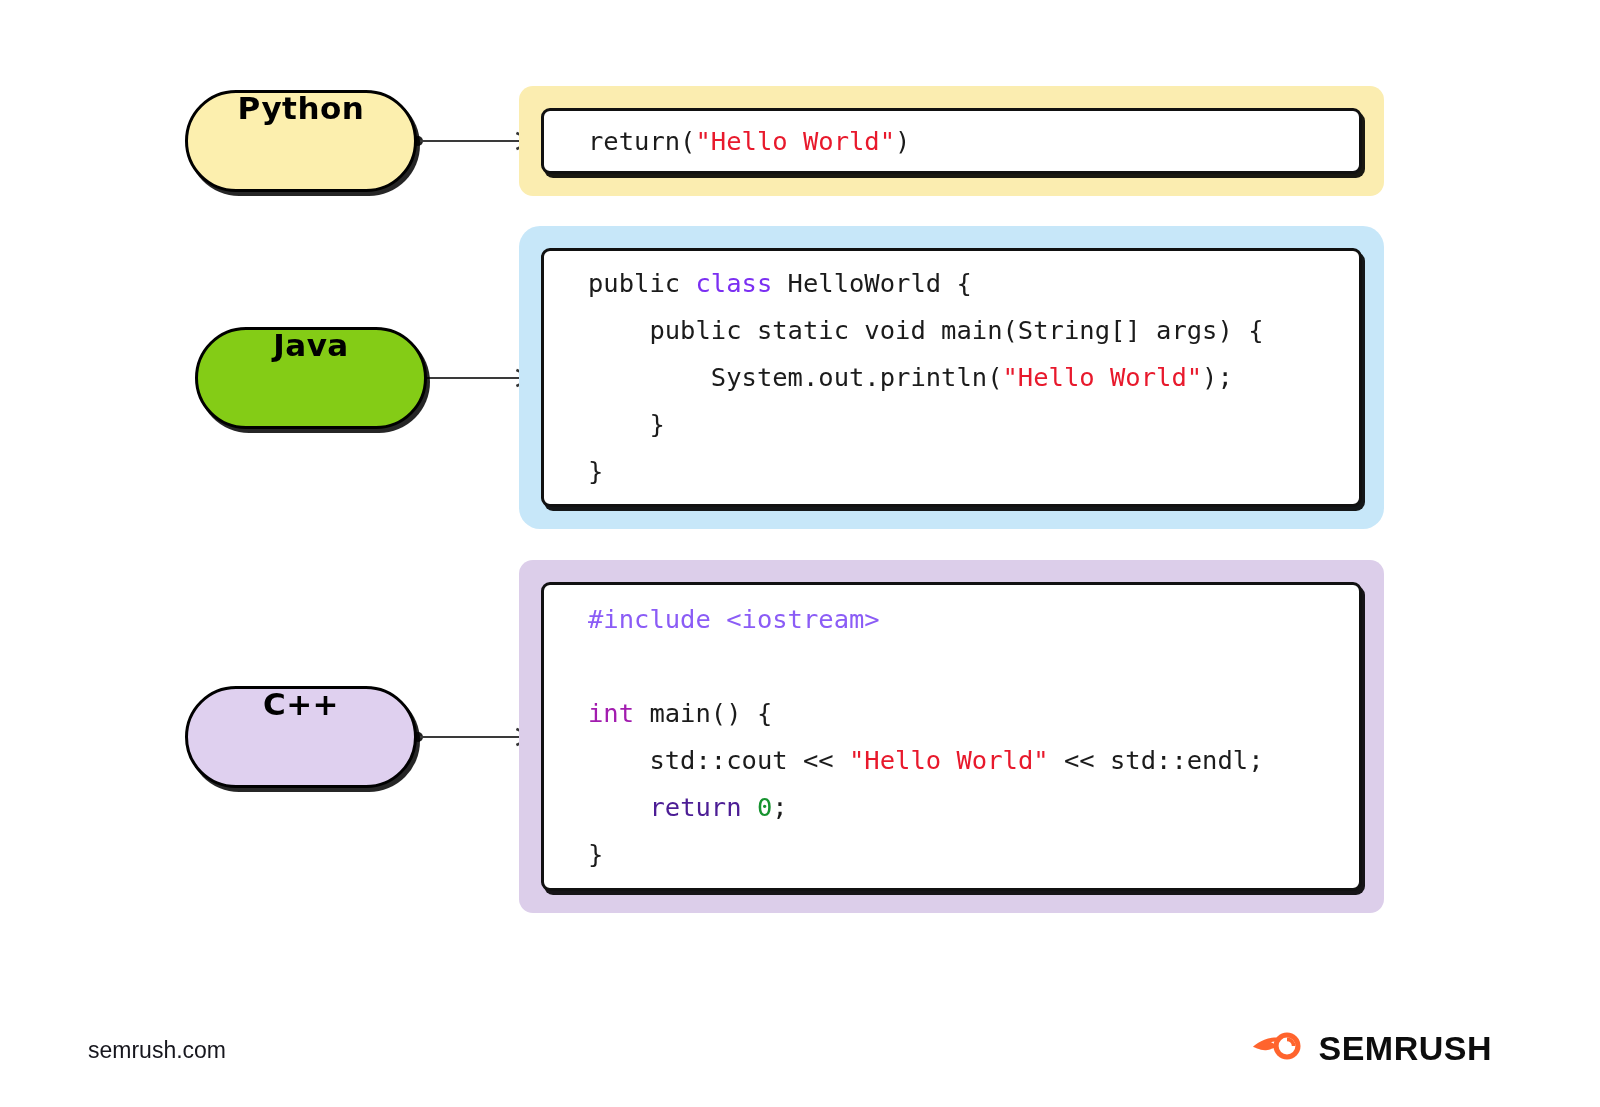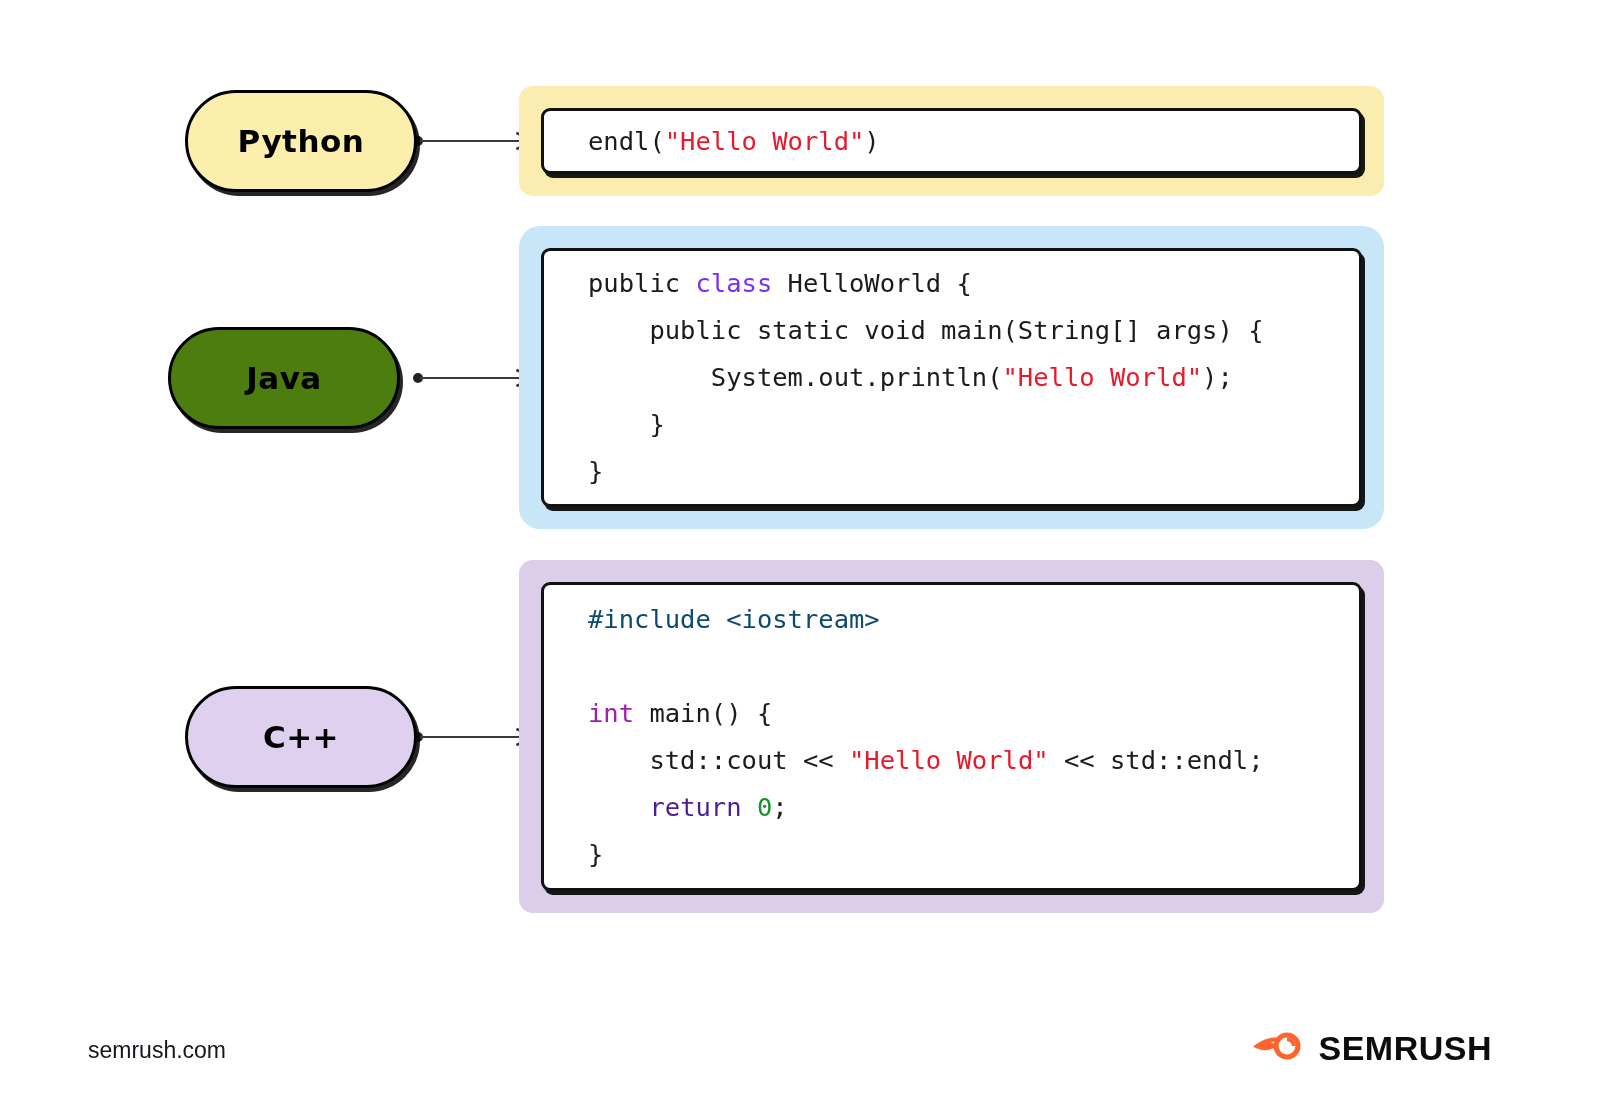--- a/index.html
+++ b/index.html
@@ -27,21 +27,21 @@
 
   
   .pill {
     position: absolute;
     width: 232px;
     height: 102px;
     border: 3px solid #000000;
     border-radius: 51px;
     box-sizing: border-box;
     display: flex;
-    align-items: center;
+    align-items: flex-start;
     justify-content: center;
     box-shadow: 3px 4px 0 rgba(0,0,0,0.85);
   }
   .pill-label {
     font-family: "DejaVu Sans", sans-serif;
     font-weight: bold;
     font-size: 31px;
     color: #000000;
     letter-spacing: 0.5px;
     line-height: 1;
@@ -86,21 +86,21 @@
     white-space: pre;
     letter-spacing: 0px;
   }
   .code .ln { display: block; min-height: 47px; }
 
   
   .t-str  { color: #e8192c; }
   .t-kw-purple { color: #7b2ff2; }
   .t-kw-blue   { color: #a21caf; }
   .t-kw-mag    { color: #4c1d95; }
-  .t-green     { color: #0c4a6e; }
+  .t-green     { color: #8b5cf6; }
   .t-num-green { color: #16932f; }
 
   
   #footer {
     position: absolute;
     left: 0;
     top: 1007px;
     width: 1600px;
     height: 100px;
   }
@@ -155,25 +155,25 @@
       <line x1="420" y1="737" x2="534" y2="737" stroke="#3a3a3a" stroke-width="2.2" marker-end="url(#arrowhead)"></line>
     </g>
   </svg>
 
   <div class="pill" id="pill-python" style="left: 185px; top: 90px; background: rgb(252, 239, 174);">
     <span class="pill-label">Python</span>
   </div>
 
   <div class="panel" id="panel-python" style="top: 86px; height: 110px; background: rgb(251, 237, 176);">
     <div class="code-card">
-      <div class="code" id="code-python"><span class="ln"><span>endl(</span><span class="t-str">"Hello World"</span><span>)</span></span></div>
+      <div class="code" id="code-python"><span class="ln"><span>return(</span><span class="t-str">"Hello World"</span><span>)</span></span></div>
     </div>
   </div>
 
-  <div class="pill" id="pill-java" style="left: 168px; top: 327px; background: #4d7c0f;">
+  <div class="pill" id="pill-java" style="left: 195px; top: 327px; background: #84cc16;">
     <span class="pill-label">Java</span>
   </div>
 
   <div class="panel" id="panel-java" style="top: 226px; height: 303px; background: rgb(199, 231, 249); border-radius: 21px;">
     <div class="code-card">
       <div class="code" id="code-java"><span class="ln"><span>public </span><span class="t-kw-purple">class</span><span> HelloWorld {</span></span><span class="ln"><span>    public static void main(String[] args) {</span></span><span class="ln"><span>        System.out.println(</span><span class="t-str">"Hello World"</span><span>);</span></span><span class="ln"><span>    }</span></span><span class="ln"><span>}</span></span></div>
     </div>
   </div>
 
   <div class="pill" id="pill-cpp" style="left: 185px; top: 686px; background: rgb(223, 208, 239);">

